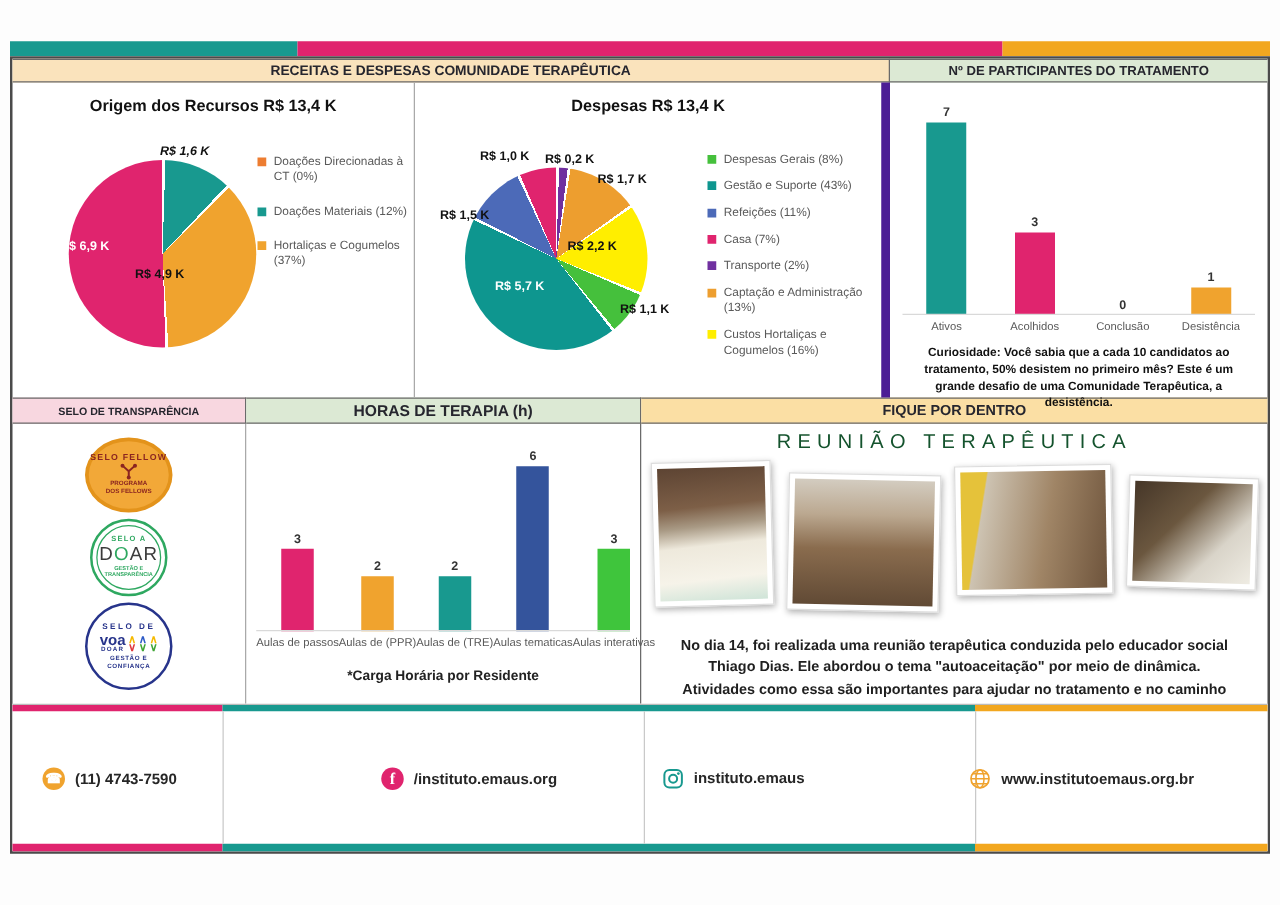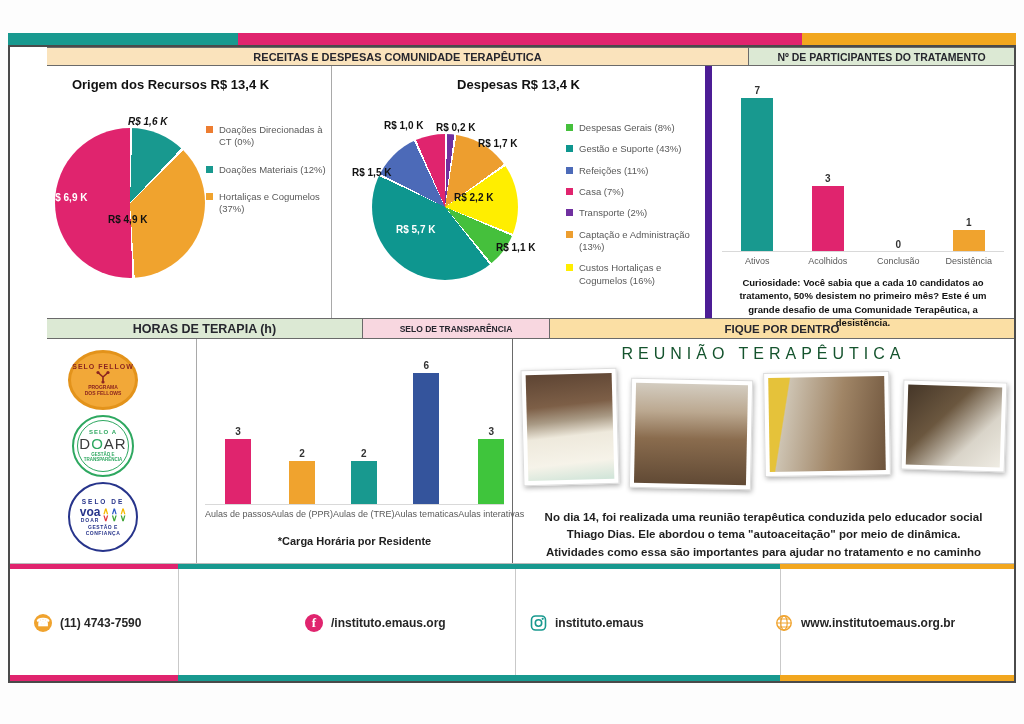--- a/index.html
+++ b/index.html
@@ -15,21 +15,21 @@
 
   
   .header-row { height:88px; display:flex; border-bottom:1px solid #9a9a9a; }
   .logo-block { width:270px; position:relative; }
   .logo-fig { position:absolute; left:112px; top:8px; }
   .logo-instituto { position:absolute; left:42px; top:44px; font-size:14px; color:#203864; }
   .logo-emaus { position:absolute; left:40px; top:58px; font-size:27px; font-weight:bold; color:#203864; letter-spacing:1px; }
   .main-title { flex:1; display:flex; align-items:center; justify-content:center; font-size:17.5px; font-weight:bold; color:#203864; letter-spacing:.3px; padding-right:30px; }
 
   
-  .sec-row { display:flex;padding-left:37px; }
+  .sec-row { display:flex; }
   .sec-cell { height:19px; display:flex; align-items:center; justify-content:center; font-weight:bold; color:#26262E; border:1px solid #6a6a6a; border-left:none; border-right:none; }
   .sec-receitas { width:702px; background:#FAE3BC; font-size:11px; border-right:1px solid #6a6a6a; }
   .sec-participantes { flex:1; background:#DCE9D4; font-size:10.5px; }
   .sec-row2 .sec-cell { height:21px; }
   .sec-selo { width:187px; background:#F8D7E0; font-size:8.5px; border-right:1px solid #6a6a6a; }
   .sec-horas { width:316px; background:#DCE9D4; font-size:12.5px; border-right:1px solid #6a6a6a; }
   .sec-fique { flex:1; background:#FBDFA4; font-size:11.5px; }
 
   
   .charts-row { height:252px; display:flex; }
@@ -222,22 +222,22 @@
             <div class="bar" style="height: 22px; background: rgb(240, 163, 46);"></div>
             <div class="bar-cat">Desistência</div>
           </div>
         </div>
       <div class="curiosity">Curiosidade: Você sabia que a cada 10 candidatos ao tratamento, 50% desistem no primeiro mês? Este é um grande desafio de uma Comunidade Terapêutica, a desistência.</div>
     </div>
 
   </div>
 
   <div class="sec-row sec-row2">
+    <div class="sec-cell sec-selo">SELO DE TRANSPARÊNCIA</div>
     <div class="sec-cell sec-horas">HORAS DE TERAPIA (h)</div>
-    <div class="sec-cell sec-selo">SELO DE TRANSPARÊNCIA</div>
     <div class="sec-cell sec-fique">FIQUE POR DENTRO</div>
   </div>
 
   <div class="bottom-row">
 
     <div class="panel p-seals">
       <div class="seal seal-fellow">
         <div class="s-top">SELO FELLOW</div>
         <svg width="16" height="14" viewBox="0 0 16 14">
           <path d="M8,7 L8,12 M8,7 L3,2.5 M8,7 L13,2.5" stroke="#8B2520" stroke-width="1.6" fill="none"></path>

